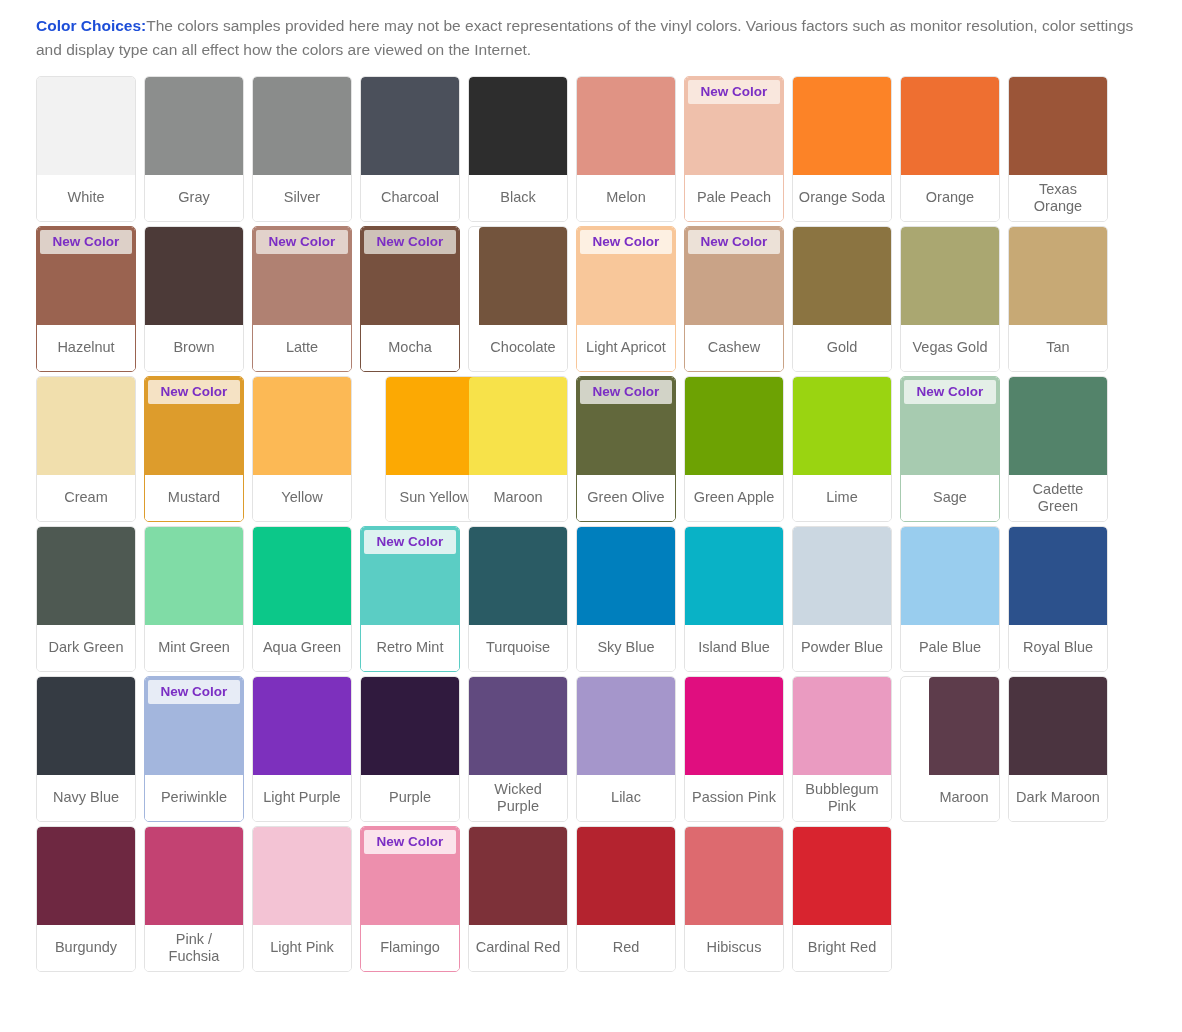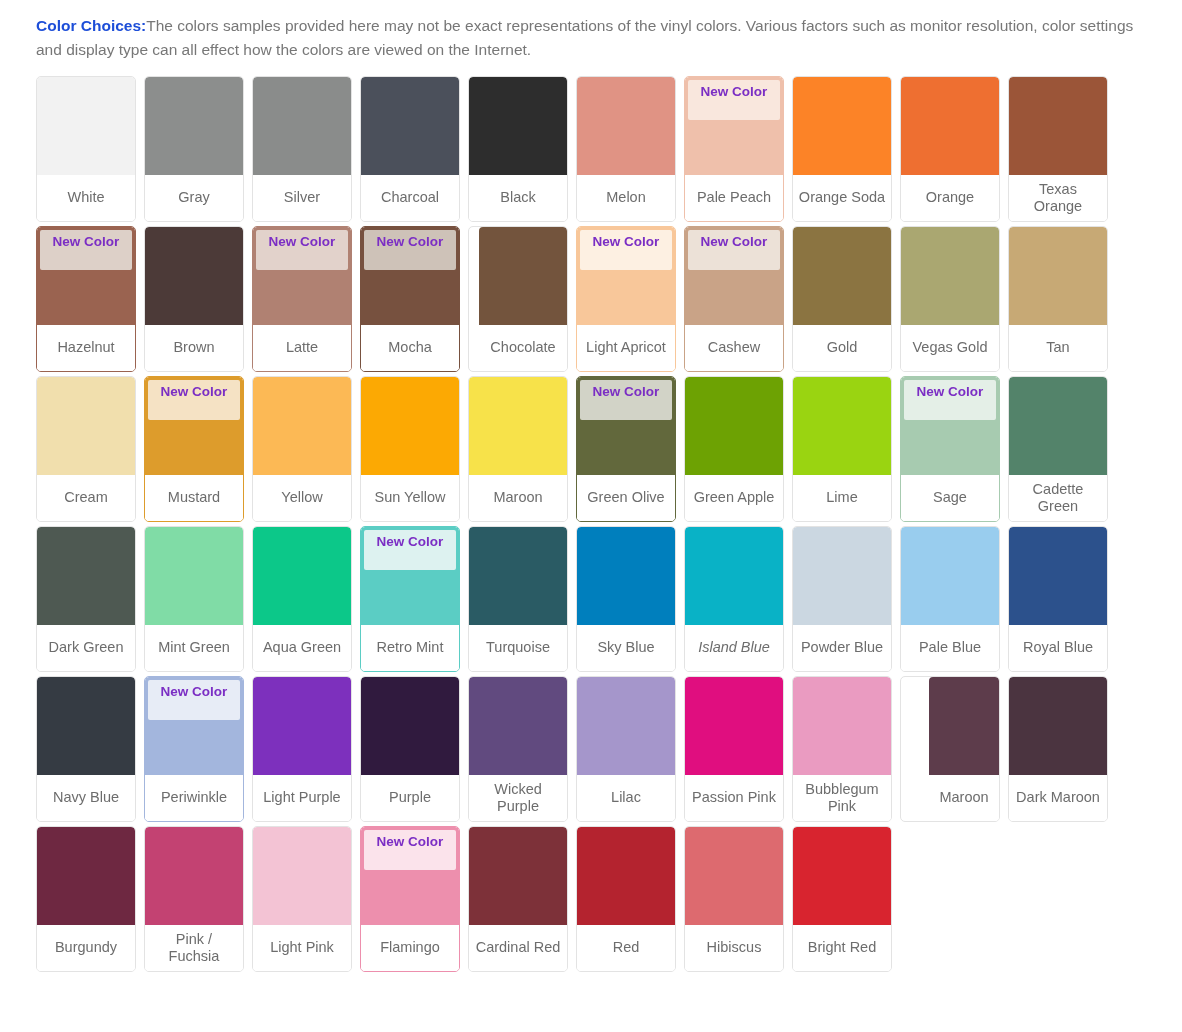--- a/index.html
+++ b/index.html
@@ -60,21 +60,21 @@
     border-top-left-radius: 4px;
     border-top-right-radius: 4px;
   }
 
   .new-badge {
     position: absolute;
     top: 0;
     left: 0;
     right: 0;
     margin: 3px 3px 0 3px;
-    height: 40px;
+    height: 24px;
     line-height: 24px;
     text-align: center;
     font-size: 13.5px;
     font-weight: bold;
     color: #7b2ec4;
     border-radius: 2px;
     white-space: nowrap;
   }
 
   .label {
@@ -195,21 +195,21 @@
     <div class="swatch-card is-new" style="border-color: rgb(221, 156, 44);">
       <div class="chip" style="background: rgb(221, 156, 44);">
         <div class="new-badge" style="background: rgb(245, 226, 196); color: rgb(123, 46, 196);">New Color</div>
       </div>
       <div class="label">Mustard</div>
     </div>
     <div class="swatch-card" style="border-color: rgb(227, 227, 227);">
       <div class="chip" style="background: rgb(252, 185, 85);"></div>
       <div class="label">Yellow</div>
     </div>
-    <div class="swatch-card" style="border-color: rgb(227, 227, 227);">
+    <div class="swatch-card" style="border-color: rgb(227, 227, 227); margin-left: 25px;">
       <div class="chip" style="background: rgb(252, 169, 3);"></div>
       <div class="label">Sun Yellow</div>
     </div>
     <div class="swatch-card" style="border-color: rgb(227, 227, 227);">
       <div class="chip" style="background: rgb(247, 226, 74);"></div>
       <div class="label">Maroon</div>
     </div>
     <div class="swatch-card is-new" style="border-color: rgb(98, 104, 60);">
       <div class="chip" style="background: rgb(98, 104, 60);">
         <div class="new-badge" style="background: rgb(210, 211, 199); color: rgb(123, 46, 196);">New Color</div>
@@ -253,21 +253,21 @@
       <div class="label">Retro Mint</div>
     </div>
     <div class="swatch-card" style="border-color: rgb(227, 227, 227);">
       <div class="chip" style="background: rgb(42, 91, 100);"></div>
       <div class="label">Turquoise</div>
     </div>
     <div class="swatch-card" style="border-color: rgb(227, 227, 227);">
       <div class="chip" style="background: rgb(0, 127, 189);"></div>
       <div class="label">Sky Blue</div>
     </div>
-    <div class="swatch-card" style="border-color: rgb(227, 227, 227); font-style: italic;">
+    <div class="swatch-card" style="border-color: rgb(227, 227, 227);">
       <div class="chip" style="background: rgb(9, 178, 198);"></div>
       <div class="label">Island Blue</div>
     </div>
     <div class="swatch-card" style="border-color: rgb(227, 227, 227);">
       <div class="chip" style="background: rgb(203, 215, 225);"></div>
       <div class="label">Powder Blue</div>
     </div>
     <div class="swatch-card" style="border-color: rgb(227, 227, 227);">
       <div class="chip" style="background: rgb(153, 205, 238);"></div>
       <div class="label">Pale Blue</div>

